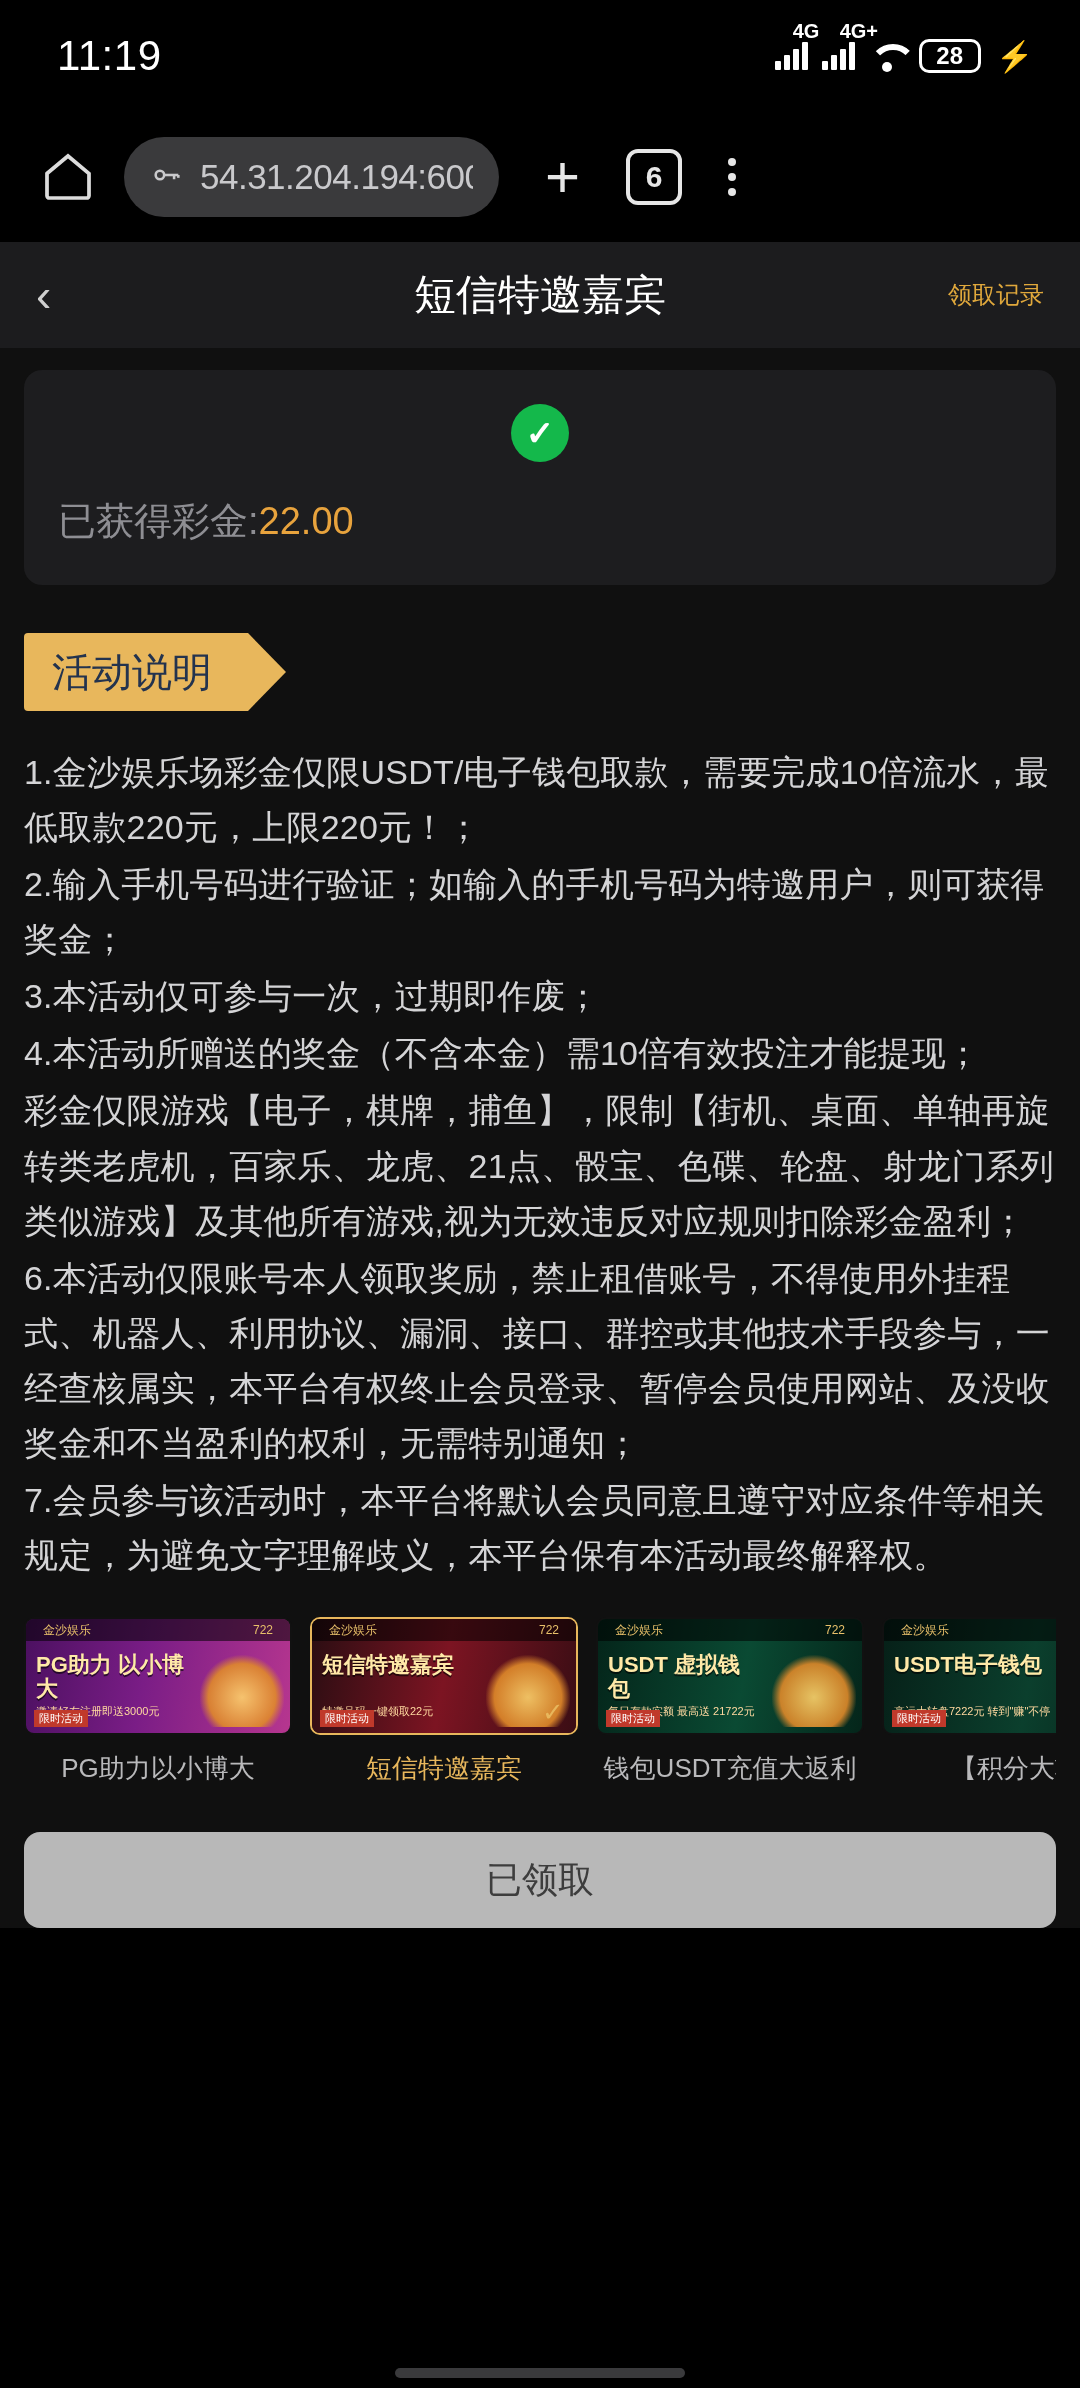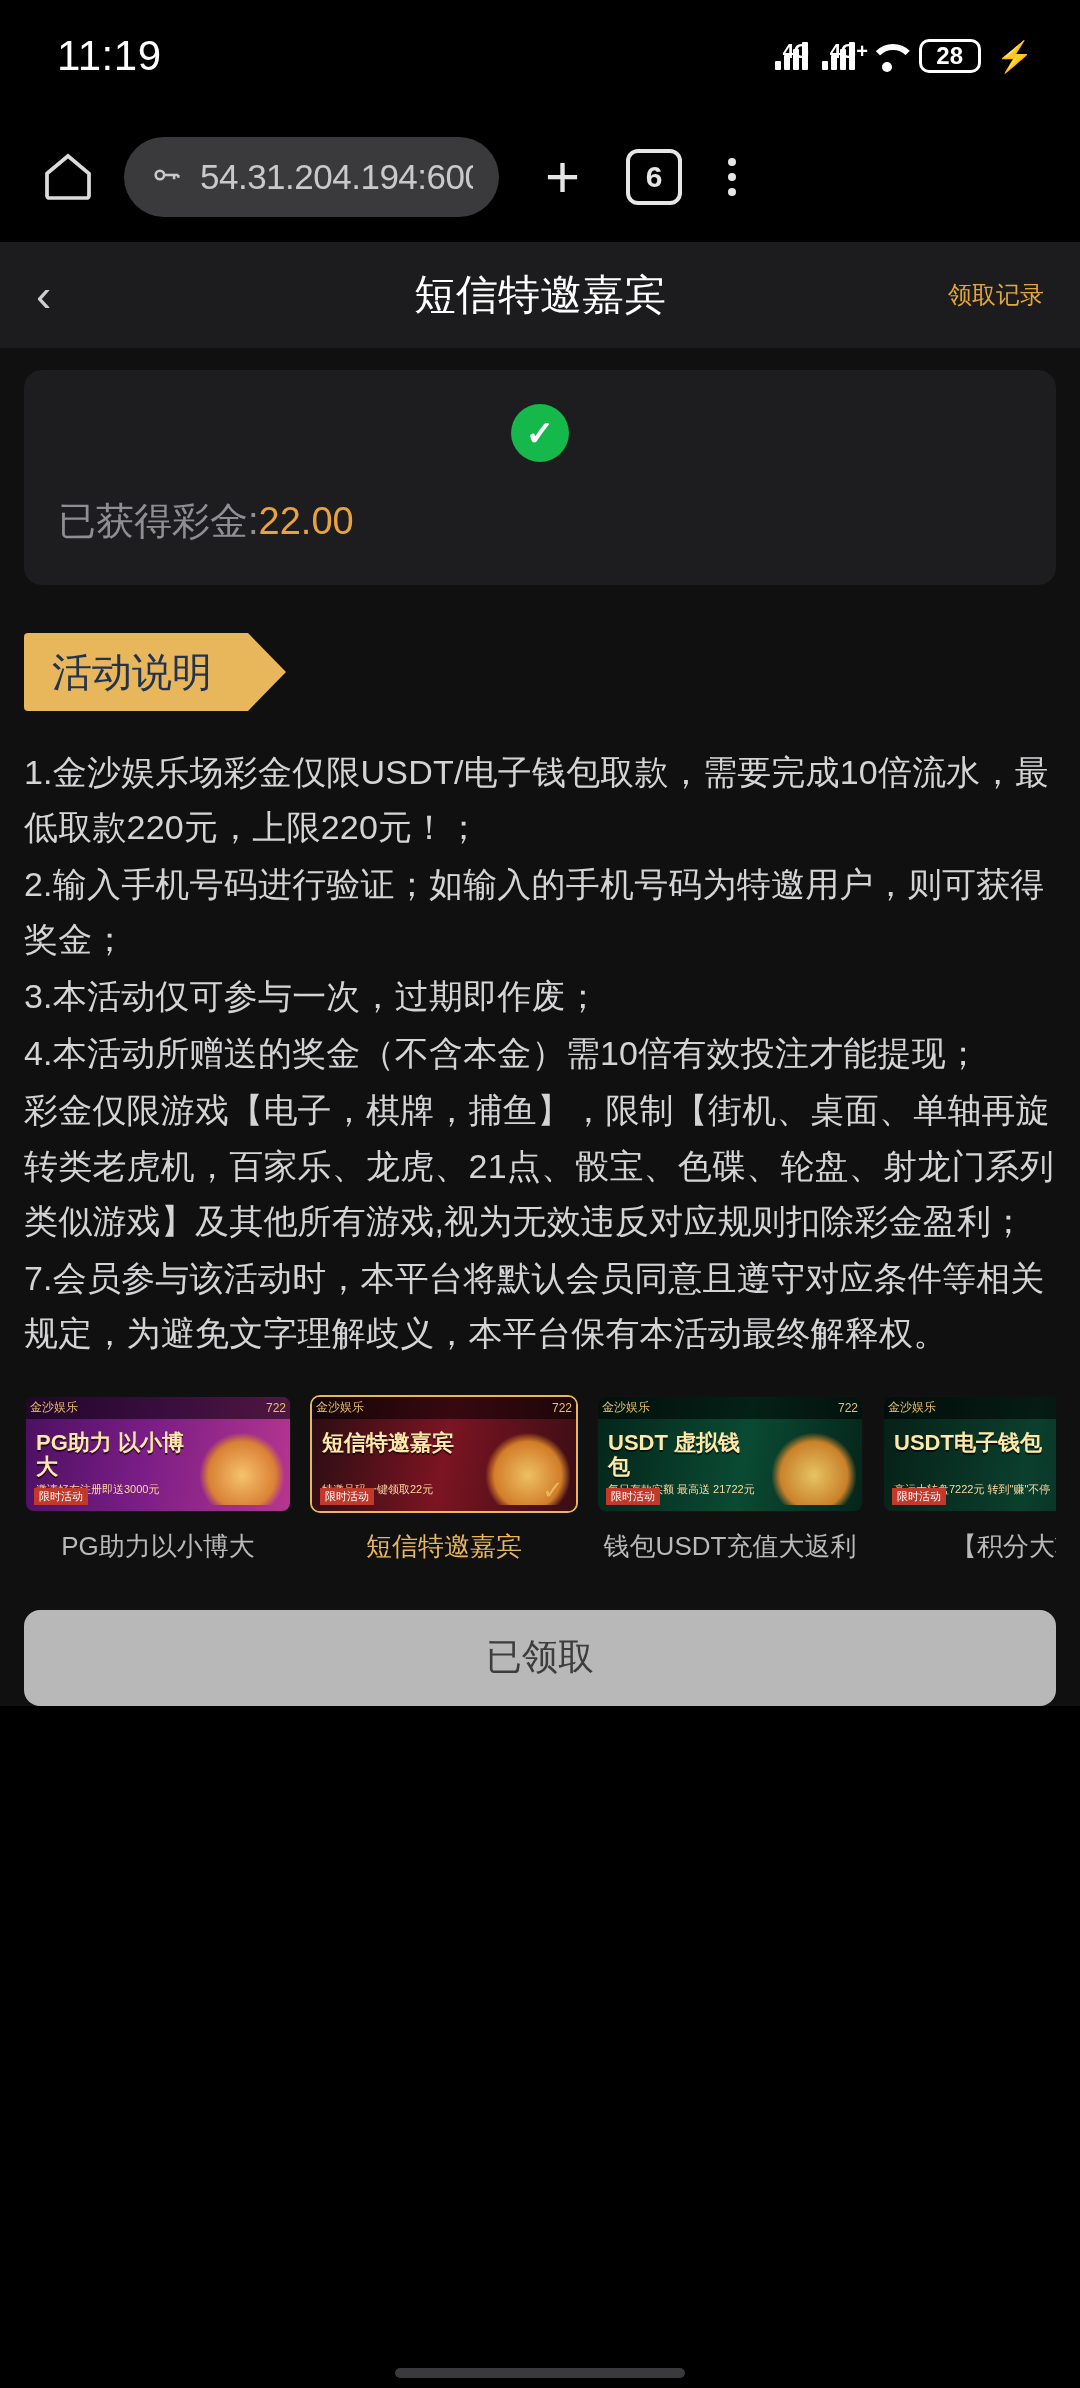--- a/index.html
+++ b/index.html
@@ -14,21 +14,21 @@
   
   .statusbar {
     height: 112px;
     display: flex; align-items: center; justify-content: space-between;
     padding: 0 46px 0 57px;
     color: #fff;
   }
   .status-time { font-size: 42px; font-weight: 500; letter-spacing: .5px; }
   .status-right { display: flex; align-items: center; gap: 14px; }
   .sig-group { display: flex; align-items: flex-end; gap: 4px; position: relative; }
-  .sig-label { position: absolute; top: -22px; left: 8px; font-size: 20px; font-weight: 700; margin-top: 20px; }
+  .sig-label { position: absolute; top: -22px; left: 18px; font-size: 20px; font-weight: 700; }
   .bars { display: flex; align-items: flex-end; gap: 3px; height: 28px; }
   .bars i { display: block; width: 6px; background: #fff; border-radius: 1px; }
   .bars i:nth-child(1){ height: 9px; }
   .bars i:nth-child(2){ height: 15px; }
   .bars i:nth-child(3){ height: 21px; }
   .bars i:nth-child(4){ height: 28px; }
   .wifi { width: 36px; height: 28px; position: relative; }
   .wifi:before{
     content:""; position:absolute; left:0; top:2px; width:36px; height:36px;
     border:6px solid #fff; border-radius:50%;
@@ -151,21 +151,21 @@
 
   .thumb-bg { position:absolute; inset:0; }
   .t1 { background: linear-gradient(100deg,#4b1060 0%,#7a1d86 45%,#b6368f 100%); }
   .t2 { background: linear-gradient(100deg,#2a0d12 0%,#7c1422 50%,#3a0d14 100%); }
   .t3 { background: linear-gradient(100deg,#04251a 0%,#0a4a33 55%,#04251a 100%); }
   .t4 { background: linear-gradient(100deg,#062018 0%,#0b3f2d 55%,#062018 100%); }
   .thumb-top {
     position:absolute; top:0; left:0; right:0; height: 22px;
     background: rgba(0,0,0,.55);
     display:flex; align-items:center; justify-content:space-between;
-    padding: 0 4px; font-size: 12px; color:#e8c06a;
+    padding: 0 17px; font-size: 12px; color:#e8c06a;
   }
   .thumb-title {
     position:absolute; left: 10px; top: 34px; right: 104px;
     font-size: 22px; font-weight: 800; color: #ffe9a8;
     text-shadow: 0 2px 0 rgba(0,0,0,.6);
     line-height: 1.1;
   }
   .thumb-sub {
     position:absolute; left: 10px; bottom: 14px; right: 96px;
     font-size: 11px; color: #ffd9a0;
@@ -274,20 +274,21 @@
     <div class="ribbon-shadow"></div>
     <div class="ribbon">活动说明</div>
   </div>
 
   <div class="rules">
     <p>1.金沙娱乐场彩金仅限USDT/电子钱包取款，需要完成10倍流水，最低取款220元，上限220元！；</p>
     <p>2.输入手机号码进行验证；如输入的手机号码为特邀用户，则可获得奖金；</p>
     <p>3.本活动仅可参与一次，过期即作废；</p>
     <p>4.本活动所赠送的奖金（不含本金）需10倍有效投注才能提现；</p>
     <p>彩金仅限游戏【电子，棋牌，捕鱼】，限制【街机、桌面、单轴再旋转类老虎机，百家乐、龙虎、21点、骰宝、色碟、轮盘、射龙门系列类似游戏】及其他所有游戏,视为无效违反对应规则扣除彩金盈利；</p>
+    <p>6.本活动仅限账号本人领取奖励，禁止租借账号，不得使用外挂程式、机器人、利用协议、漏洞、接口、群控或其他技术手段参与，一经查核属实，本平台有权终止会员登录、暂停会员使用网站、及没收奖金和不当盈利的权利，无需特别通知；</p>
     <p>7.会员参与该活动时，本平台将默认会员同意且遵守对应条件等相关规定，为避免文字理解歧义，本平台保有本活动最终解释权。</p>
   </div>
 
   <div class="promos">
 
     <div class="promo">
       <div class="promo-thumb">
         <div class="thumb-bg t1"></div>
         <div class="thumb-top">
           <span>金沙娱乐</span>

